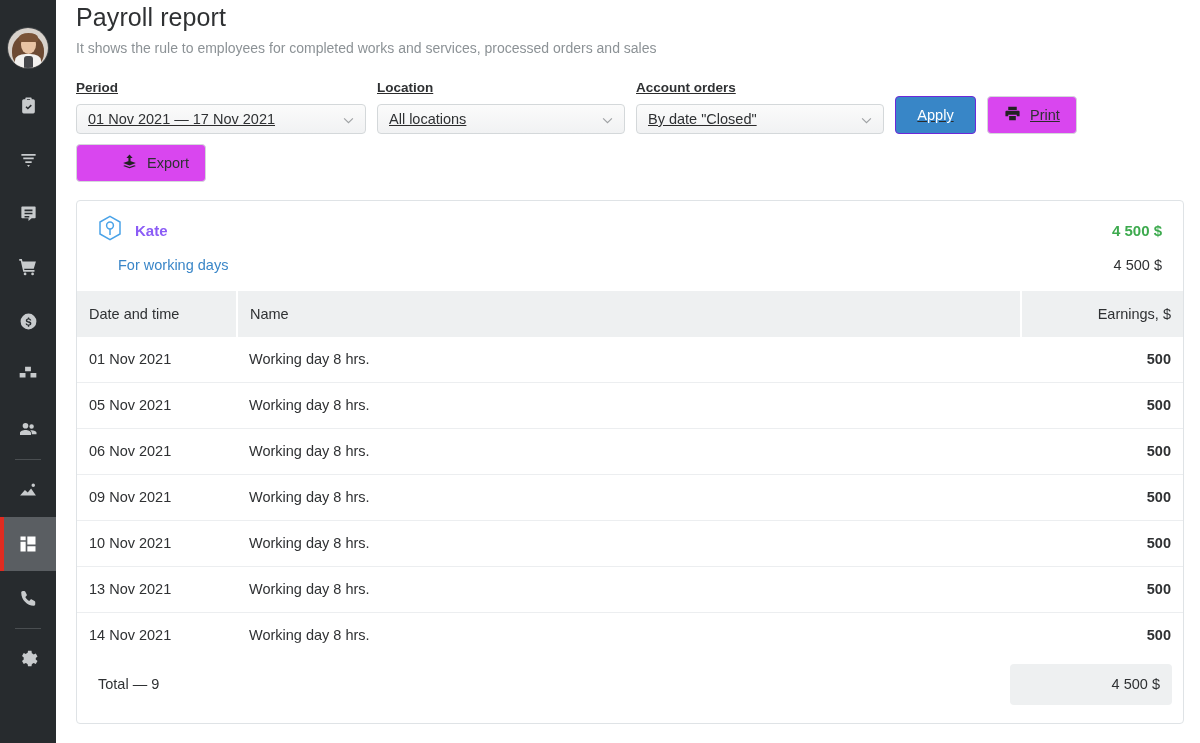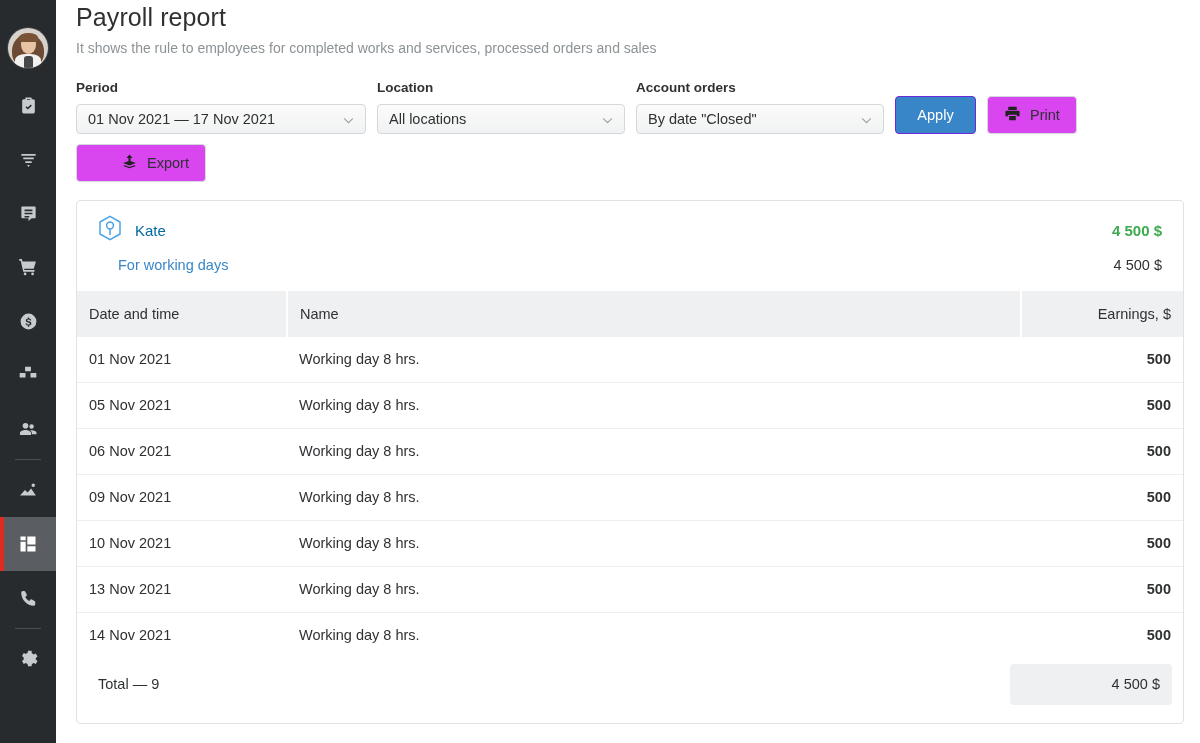--- a/index.html
+++ b/index.html
@@ -71,21 +71,21 @@
   }
   .page-title {
     font-size: 25px; font-weight: 400; color: #2f3133;
     letter-spacing: .1px; line-height: 34px;
   }
   .page-sub {
     font-size: 14px; color: #8c9296; margin-top: 4px; line-height: 20px;
   }
 
   .filters {
-    display: flex; align-items: flex-end; gap: 11px; margin-top: 22px;
+    display: flex; align-items: flex-end; gap: 11px; margin-top: 22px; text-decoration: underline;
   }
   .field { display: flex; flex-direction: column; }
   .field-label {
     font-size: 13.5px; font-weight: bold; color: #2f3133;
     margin-bottom: 8px; line-height: 16px;
   }
   .select {
     height: 30px; border: 1px solid #d4d8da; border-radius: 4px;
     background: linear-gradient(#fbfbfb, #f1f2f3);
     display: flex; align-items: center; justify-content: space-between;
@@ -113,21 +113,21 @@
 
   
   .card {
     margin-top: 18px; border: 1px solid #dfe3e6; border-radius: 4px;
     background: #fff; height: 524px; overflow: hidden; position: relative;
   }
   .emp-head {
     display: flex; align-items: center; padding: 14px 21px 0 21px;
   }
   .emp-icon { flex: 0 0 auto; margin-right: 13px; }
-  .emp-name { font-size: 15px; font-weight: normal; color: #0369a1; }
+  .emp-name { font-size: 15px; font-weight: bold; color: #8b5cf6; }
   .emp-total { margin-left: auto; font-size: 15px; font-weight: bold; color: #3daa4e; }
 
   .emp-sub {
     display: flex; align-items: center; padding: 12px 21px 0 41px;
   }
   .emp-sub-link { font-size: 14.5px; color: #3a86c8; cursor: pointer; }
   .emp-sub-amount { margin-left: auto; font-size: 14.5px; color: #2f3133; }
 
   table.tbl { width: 100%; border-collapse: collapse; margin-top: 18px; table-layout: fixed; }
   table.tbl th {
@@ -137,21 +137,21 @@
   }
   table.tbl th:last-child { border-right: none; text-align: right; }
   table.tbl td {
     font-size: 14.5px; color: #2f3133; padding: 12px; line-height: 21px;
     border-bottom: 1px solid #eceef0;
   }
   table.tbl tr:first-child td { border-top: none; }
   td.c-date { width: 186px; padding-left: 12px; }
   td.c-name { }
   td.c-earn { width: 162px; text-align: right; color: #3daa4e; font-weight: bold; }
-  th.h-date { width: 210px; margin-top: 48px; }
+  th.h-date { width: 160px; margin-top: 48px; }
   th.h-earn { width: 162px; }
 
   .fade {
     position: absolute; left: 0; right: 0; bottom: 61px; height: 22px;
     background: linear-gradient(rgba(255,255,255,0), #ffffff 72%);
     pointer-events: none;
   }
   .total-bar {
     position: absolute; left: 0; right: 0; bottom: 8px; height: 62px;
     background: #ffffff; display: flex; align-items: center;

